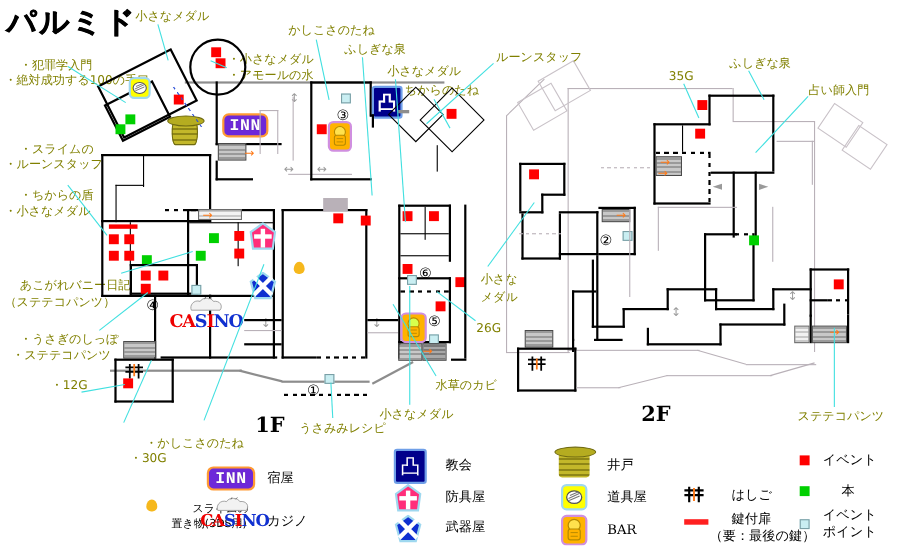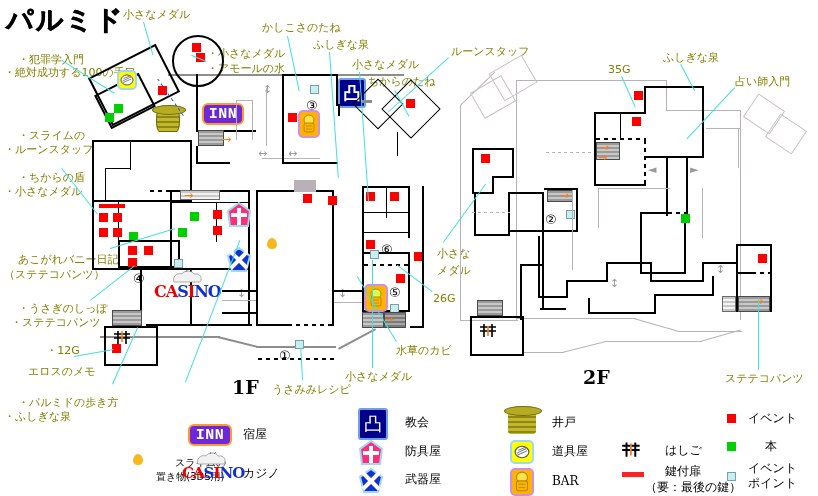--- a/index.html
+++ b/index.html
@@ -86,25 +86,22 @@
     <span>・スライムの</span><br><span>・ルーンスタッフ</span><br>
     <span>・ちからの盾</span><br><span>・小さなメダル</span>
   </div>
   <div class="lbl" style="left:4px;top:237px;line-height:15px;">
     <span>あこがれバニー日記</span><br><span>（ステテコパンツ）</span>
   </div>
   <div class="lbl" style="left:4px;top:288px;line-height:14px;text-align:center;">
     <span>・うさぎのしっぽ</span><br><span>・ステテコパンツ</span><br>
     <span>・12G</span>
   </div>
-  <div class="lbl" style="left:14px;top:352px;">
-    <span>エロスのメモ</span>
-  </div>
-  <div class="lbl" style="left:4px;top:382px;line-height:14px;">
-    <span>・パルミドの歩き方</span><br><span>・ふしぎな泉</span>
+  <div class="lbl" style="left:118px;top:382px;line-height:14px;">
+    <span>・かしこさのたね</span><br><span>・30G</span>
   </div>
 
   <div class="lbl" style="left:123px;top:8px;">小さなメダル</div>
   <div class="lbl" style="left:207px;top:46px;line-height:15px;">・小さなメダル
 ・アモールの水</div>
   <div class="lbl" style="left:262px;top:21px;">かしこさのたね</div>
   <div class="lbl" style="left:313px;top:38px;">ふしぎな泉</div>
   <div class="lbl" style="left:352px;top:58px;">小さなメダル</div>
   <div class="lbl" style="left:368px;top:75px;">ちからのたね</div>
   <div class="lbl" style="left:451px;top:45px;">ルーンスタッフ</div>

